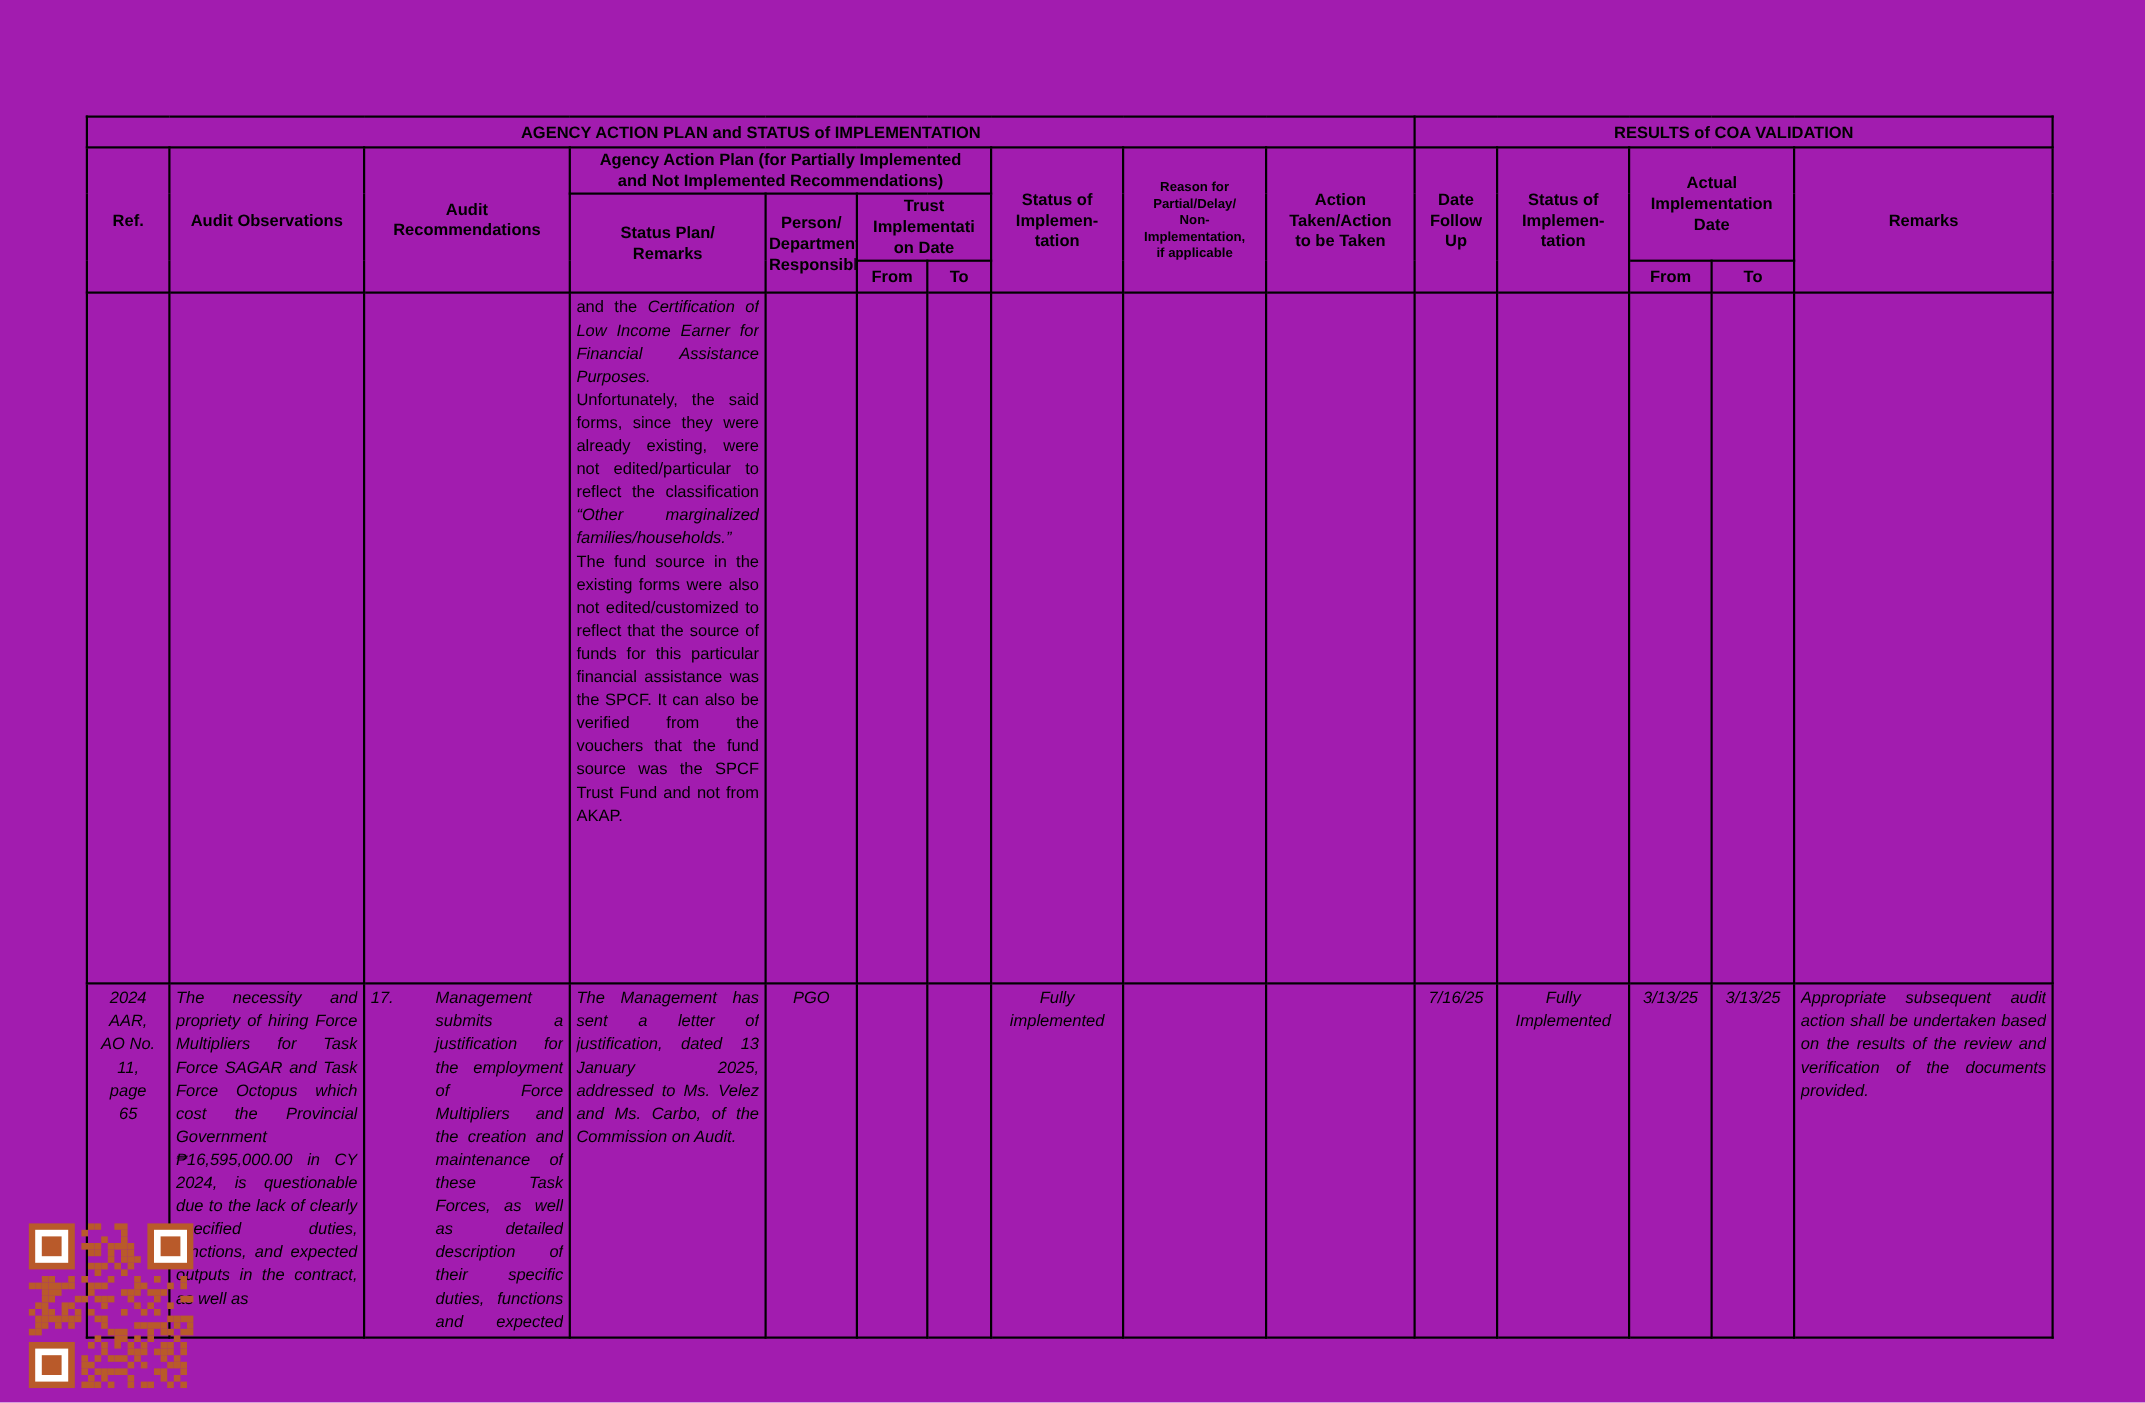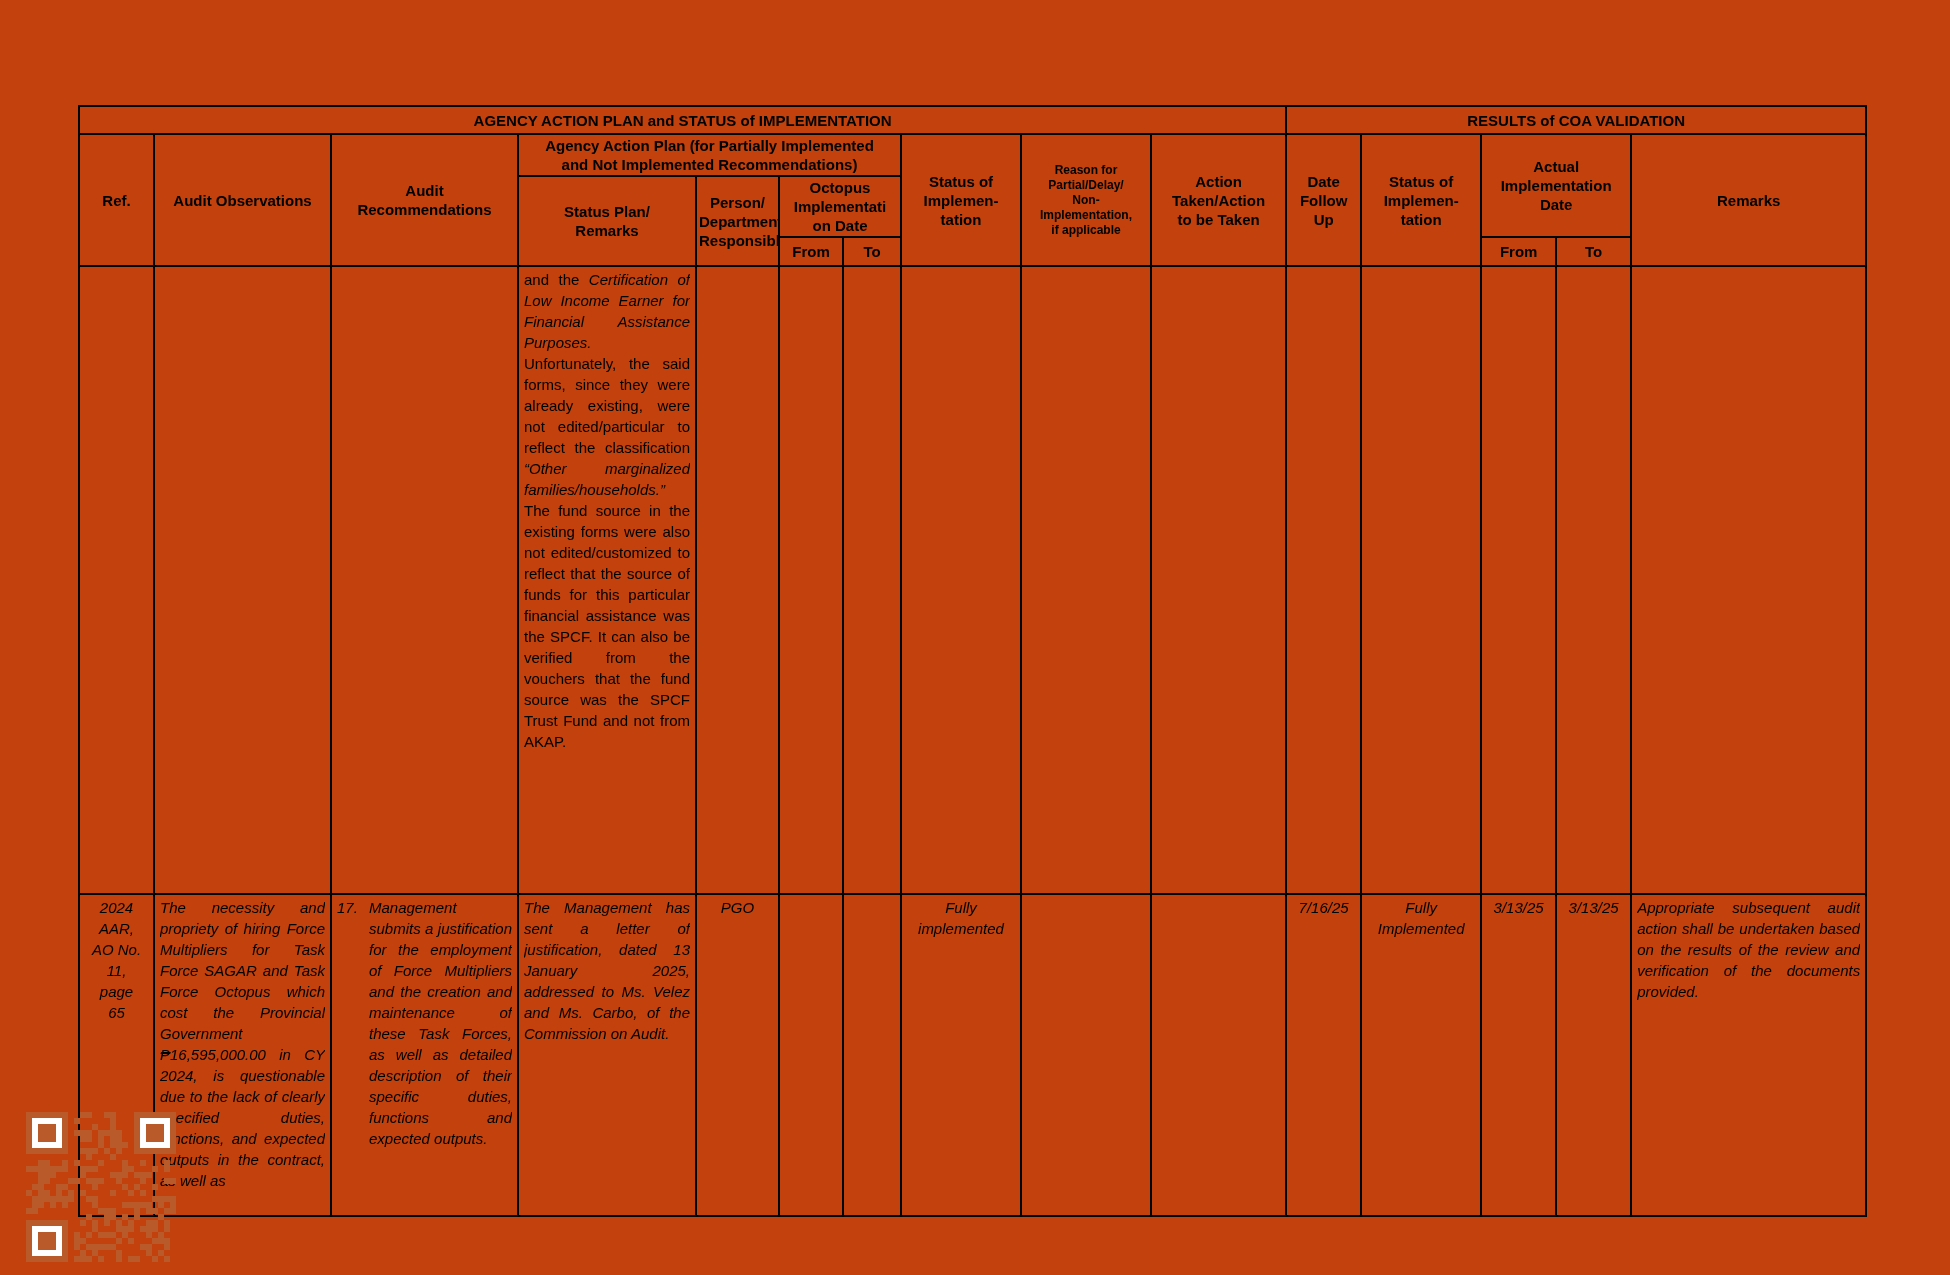--- a/index.html
+++ b/index.html
@@ -1,38 +1,38 @@
 <!DOCTYPE html>
 <html><head>
 <meta charset="utf-8">
 <style>
   * { margin:0; padding:0; box-sizing:border-box; }
   html,body { background:#ffffff; }
   .page {
-    position:relative; width:1950px; height:1275px; background:#c2410c; overflow:hidden;
+    position:relative; width:1950px; height:1275px; background:#a21caf; overflow:hidden;
     font-family:"Liberation Sans","DejaVu Sans",sans-serif; color:#000;
   }
   table.aap { position:absolute; left:78px; top:105px; width:1787px;
     border-collapse:collapse; table-layout:fixed; }
   table.aap td, table.aap th { border:2px solid #000; overflow:hidden; }
   table.aap th {
     font-weight:bold; text-align:center; vertical-align:middle;
     font-size:15px; line-height:19px; white-space:pre-line; padding:1px 2px;
   }
   th.small { font-size:11px; line-height:13px; }
   table.aap td { font-size:15px; line-height:21px; vertical-align:top; padding:2px 5px; }
   tr.h-title { height:28px; } tr.h2 { height:42px; } tr.h3 { height:59px; } tr.h4 { height:29px; }
   tr.b1 { height:628px; } tr.b2 { height:322px;font-style:italic; }
   tr.b1 .clip { height:548px; overflow:hidden; }
   tr.b2 .clip { height:314px; overflow:hidden; }
   .c { text-align:center; }
   .j { text-align:justify; }
   .pre { white-space:pre-line; }
   .para { text-align:justify; }
-  .rec { display:flex; }
+  .rec { display:flex;gap:27px; }
   .rec .num { width:32px; flex:none; }
   .rec .txt { flex:1; text-align:justify; }
   .qr { position:absolute; left:26px; top:1112px; width:150px; height:150px; }
 </style>
 </head>
 <body>
 
 <div class="page">
 
   <table class="aap">
@@ -89,21 +89,21 @@
 Date</th>
       <th rowspan="3">Remarks</th>
     </tr>
 
     <tr class="h3">
       <th rowspan="2">Status Plan/
 Remarks</th>
       <th rowspan="2" class="small">Person/
 Department
 Responsible</th>
-      <th colspan="2">Octopus
+      <th colspan="2">Trust
 Implementati
 on Date</th>
     </tr>
 
     <tr class="h4">
       <th>From</th>
       <th>To</th>
       <th>From</th>
       <th>To</th>
     </tr>

